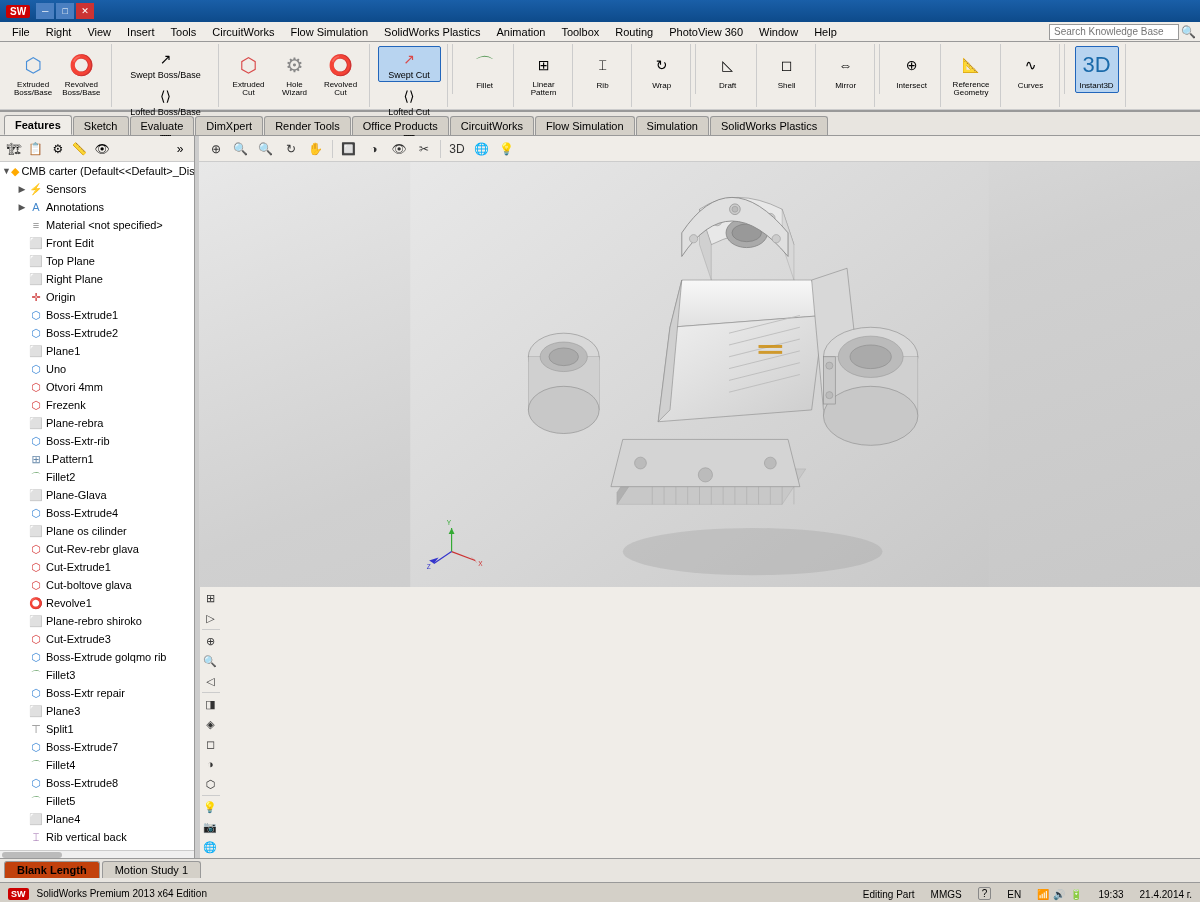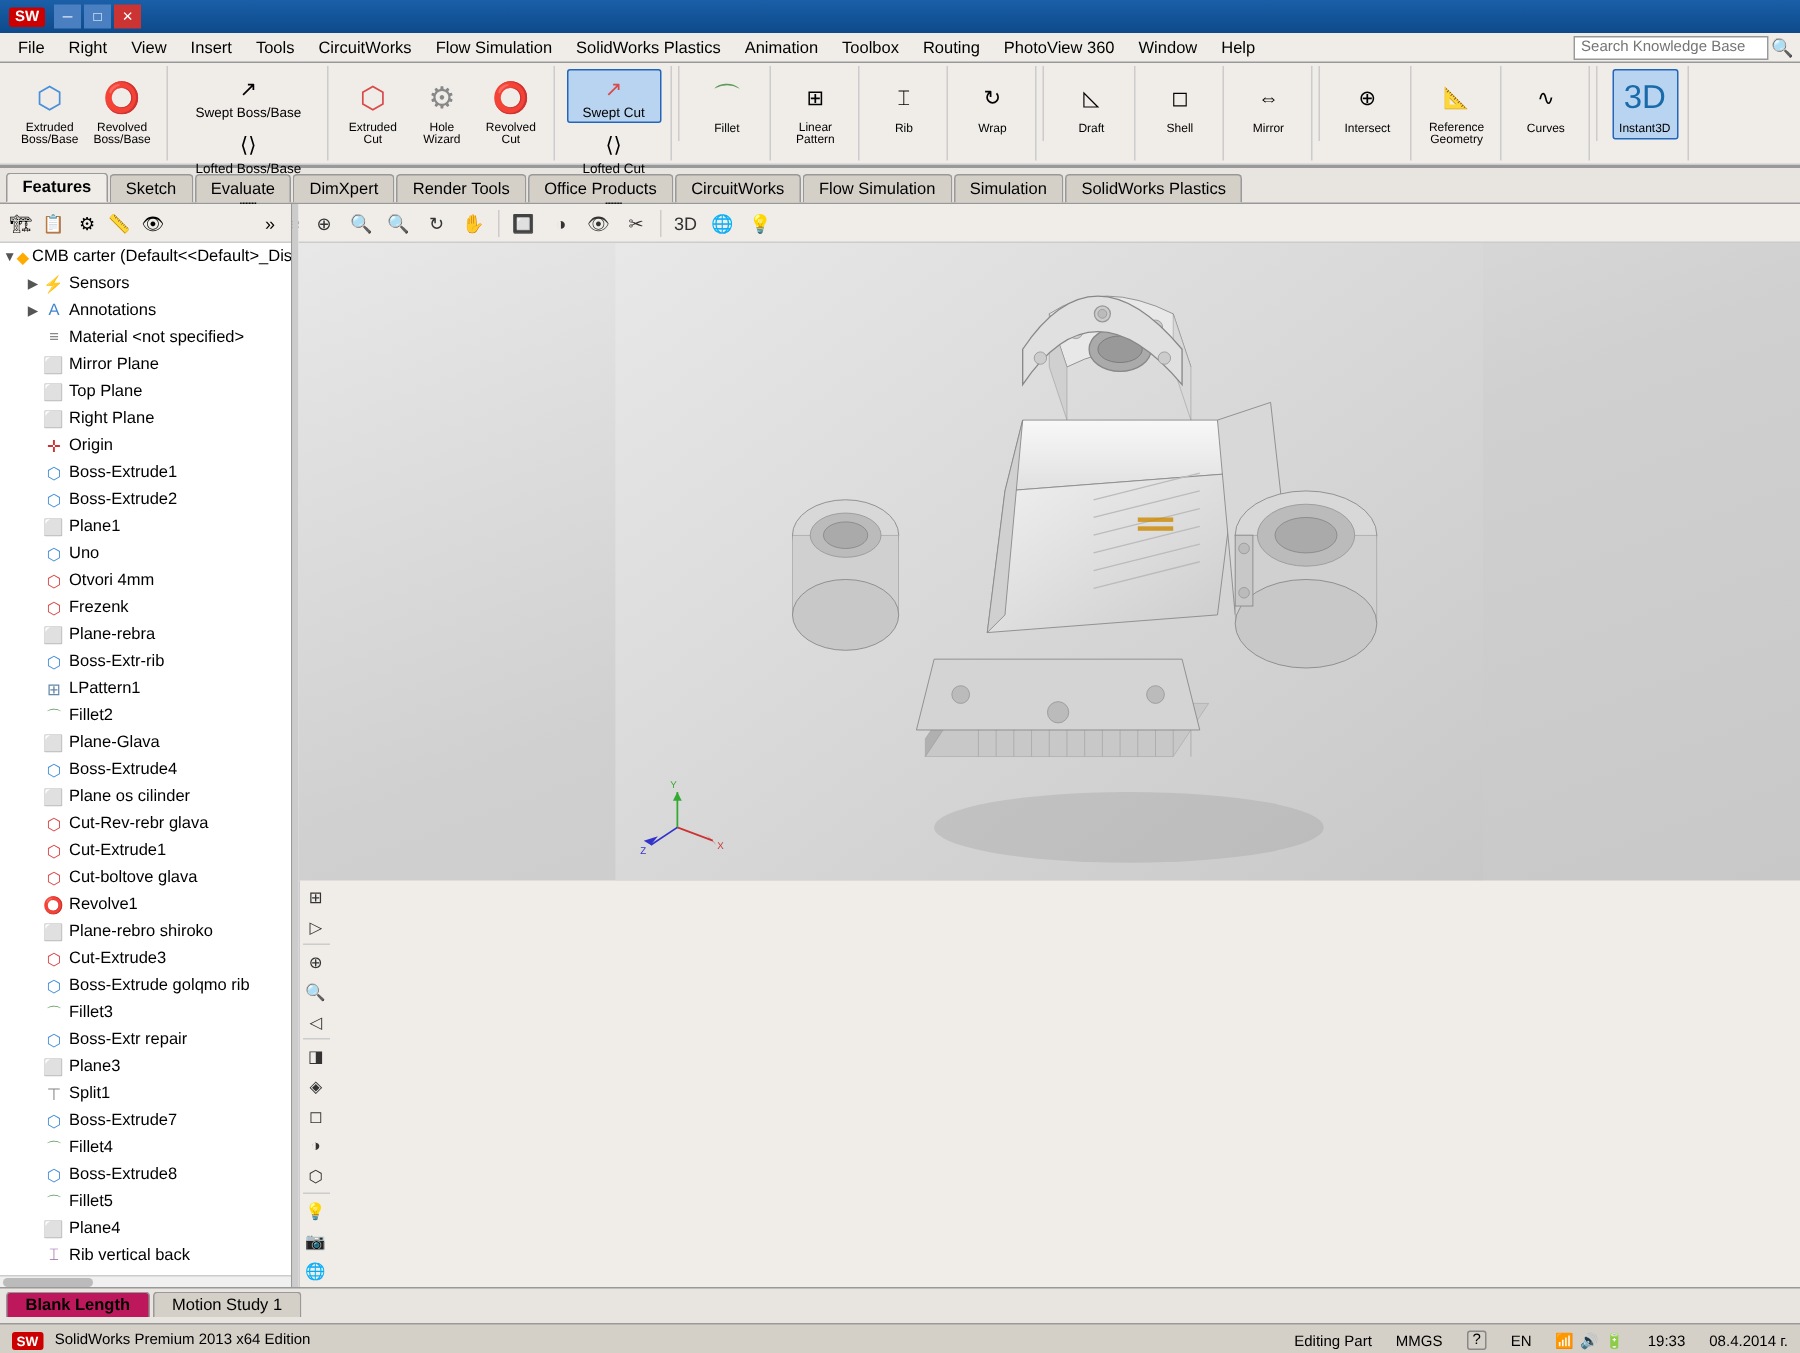--- a/index.html
+++ b/index.html
@@ -274,21 +274,21 @@
     }
     .btab {
       padding: 2px 12px;
       font-size: 11px;
       cursor: pointer;
       border: 1px solid #999;
       border-bottom: none;
       background: #d4d0c8;
       border-radius: 3px 3px 0 0;
     }
-    .btab.active { background: #be185d; font-weight: bold; }
+    .btab.active { background: #c2410c; font-weight: bold; }
 
     
     #statusbar {
       height: 22px;
       background: #d4d0c8;
       border-top: 1px solid #999;
       display: flex;
       align-items: center;
       padding: 0 8px;
       font-size: 10px;
@@ -569,21 +569,21 @@
         <span class="item-label">Annotations</span>
       </div>
       <div class="tree-item tree-indent-1">
         <span class="expand"> </span>
         <span class="item-icon" style="color:#888888;">≡</span>
         <span class="item-label">Material &lt;not specified&gt;</span>
       </div>
       <div class="tree-item tree-indent-1">
         <span class="expand"> </span>
         <span class="item-icon" style="color:#4488cc;">⬜</span>
-        <span class="item-label">Mirror Plane</span>
+        <span class="item-label">Front Edit</span>
       </div>
       <div class="tree-item tree-indent-1">
         <span class="expand"> </span>
         <span class="item-icon" style="color:#4488cc;">⬜</span>
         <span class="item-label">Top Plane</span>
       </div>
       <div class="tree-item tree-indent-1">
         <span class="expand"> </span>
         <span class="item-icon" style="color:#4488cc;">⬜</span>
         <span class="item-label">Right Plane</span>
@@ -948,15 +948,15 @@
     <span>Editing Part</span>
     <span>MMGS</span>
     <span style="border:1px solid #888;padding:0 3px;cursor:pointer;border-radius:2px;">?</span>
     <span>EN</span>
     <span style="display:flex;gap:4px;align-items:center;">
       <span>📶</span>
       <span>🔊</span>
       <span>🔋</span>
     </span>
     <span>19:33</span>
-    <span>08.4.2014 г.</span>
+    <span>21.4.2014 г.</span>
   </div>
 </div>
 
 </body></html>

